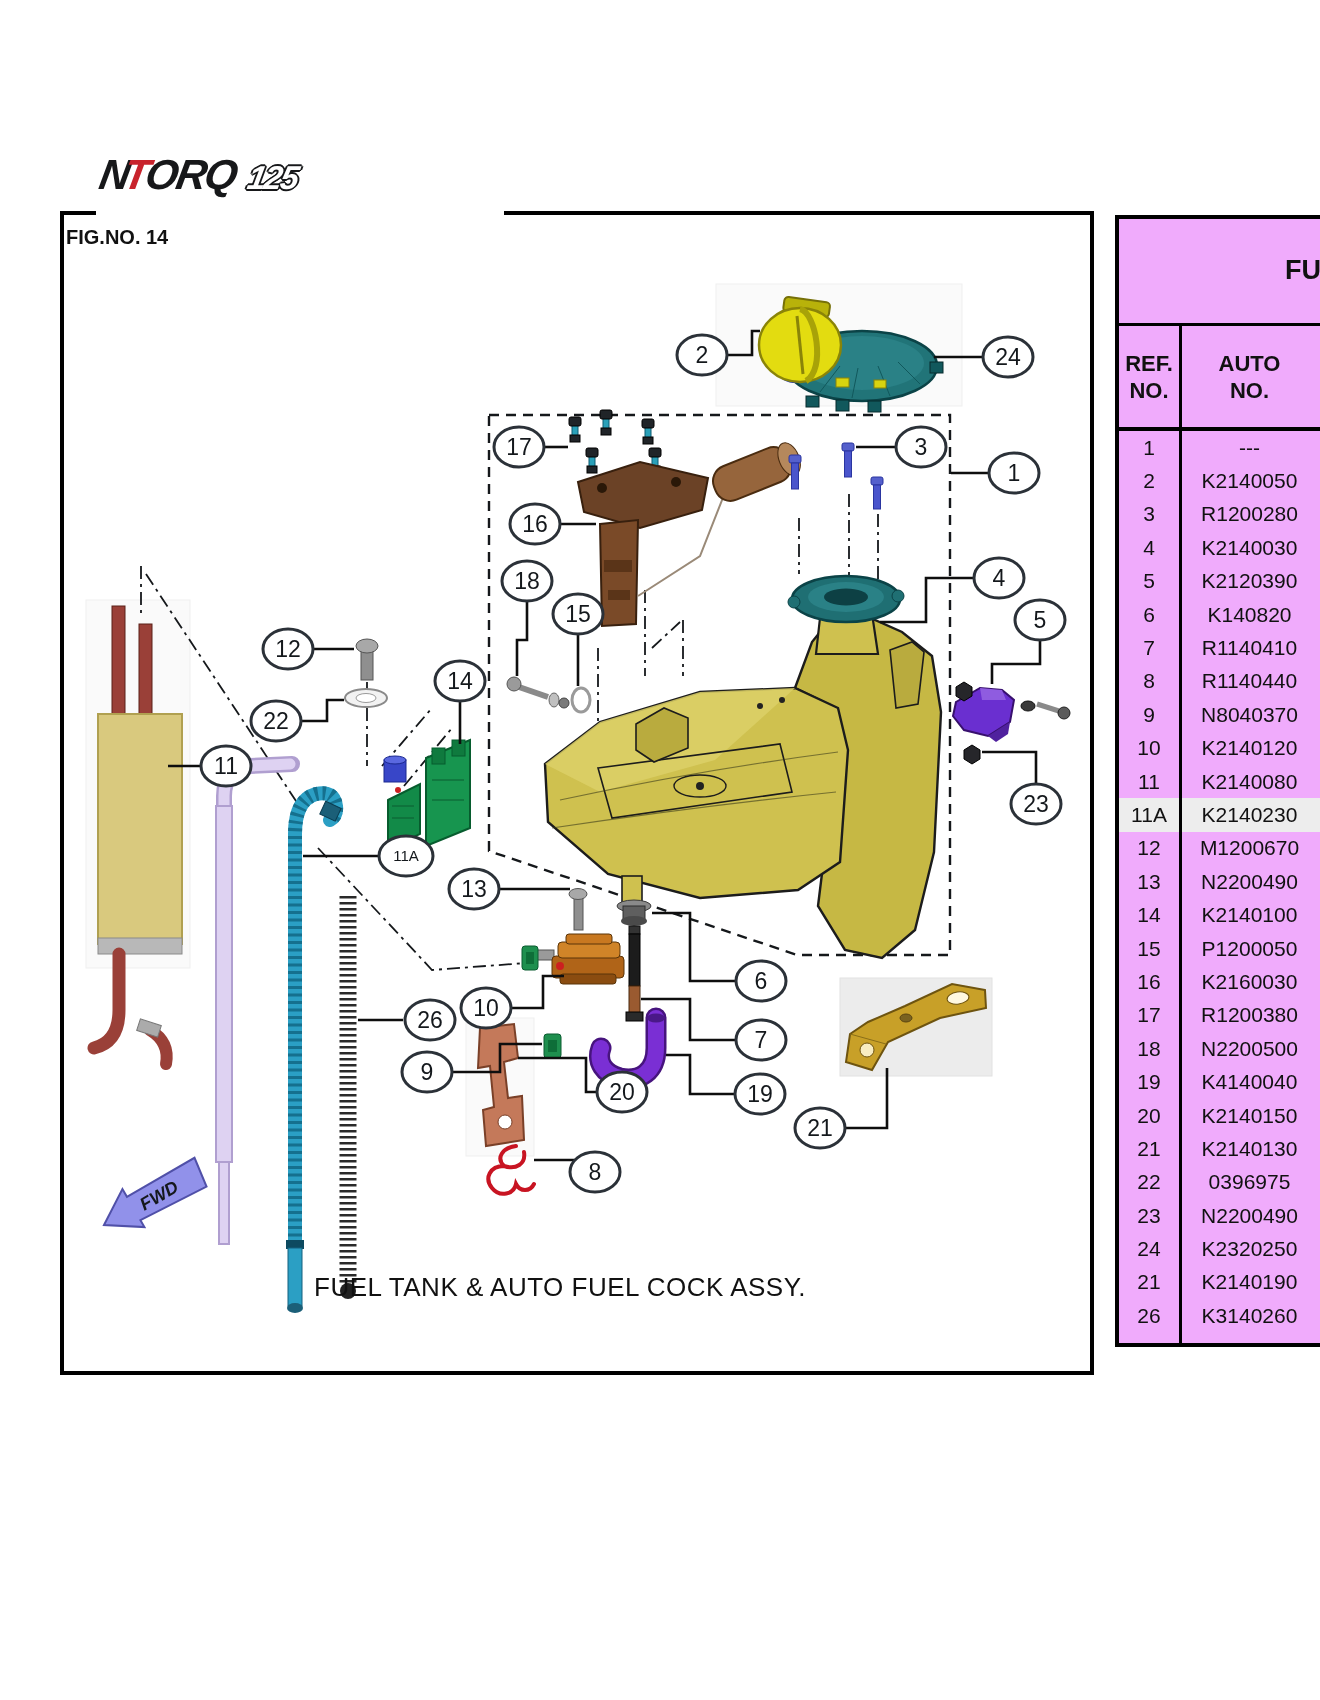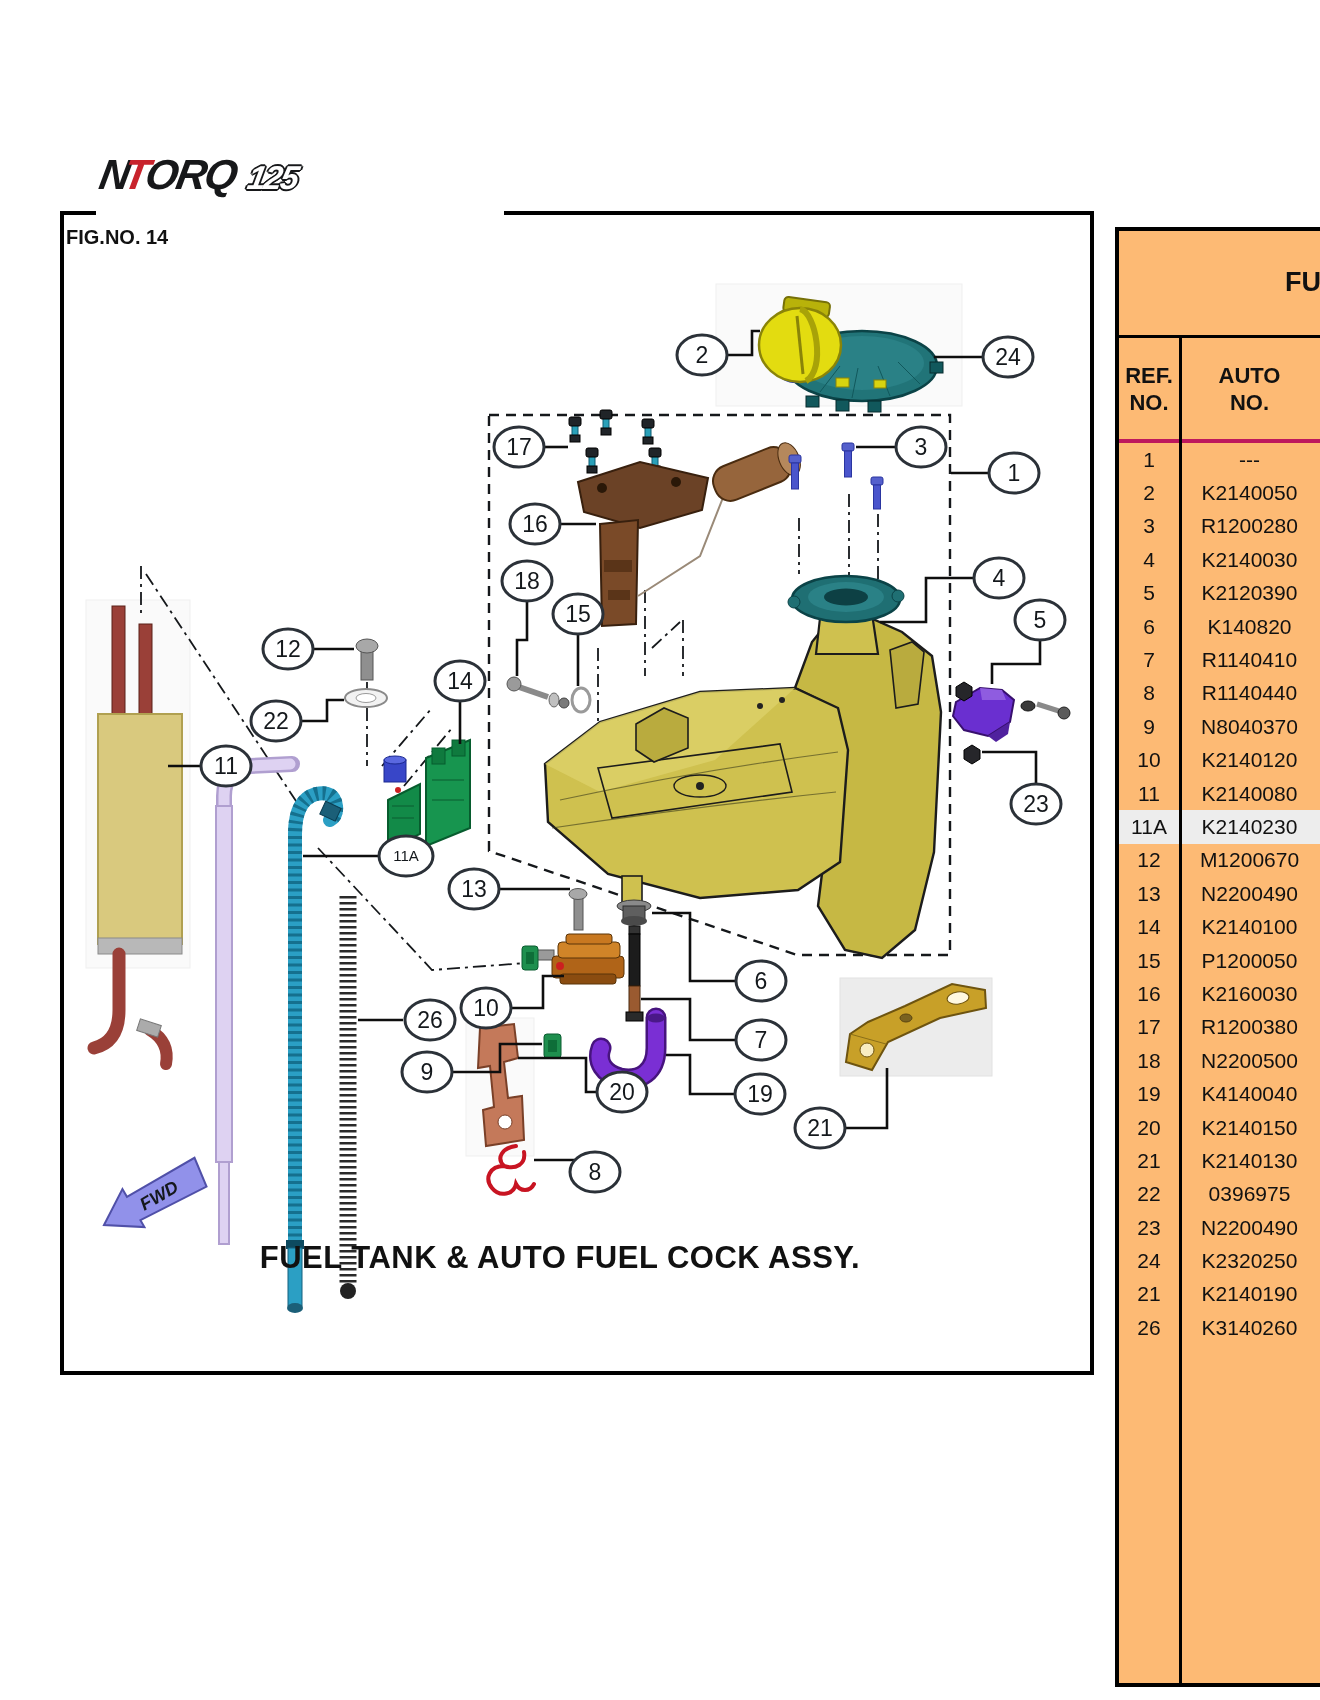--- a/index.html
+++ b/index.html
@@ -6,28 +6,28 @@
   body{width:1320px;height:1700px;position:relative;font-family:"Liberation Sans",sans-serif;overflow:hidden;color:#111}
   
   #logo{position:absolute;left:100px;top:154px;font-size:42px;line-height:1;letter-spacing:-2px;z-index:6;white-space:nowrap}
   .lg{font-style:italic;font-weight:bold;display:inline-block;transform:skewX(-10deg)}
   .lg-n,.lg-orq{color:#17181a}
   .lg-t{color:#c8232c;margin-left:-4px;margin-right:-2px}
   .lg-num{font-size:33px;color:#fff;margin-left:12px;
     text-shadow:2px 0 #17181a,-2px 0 #17181a,0 2px #17181a,0 -2px #17181a,1px 1px #17181a,-1px -1px #17181a,1px -1px #17181a,-1px 1px #17181a}
   #logo-patch{position:absolute;left:96px;top:206px;width:408px;height:13px;background:#fff;z-index:5}
   #figlabel{position:absolute;left:66px;top:226px;font-size:20px;font-weight:bold;z-index:6}
-  #dtitle{position:absolute;left:560px;top:1240px;transform:translateX(-50%);font-size:31px;font-weight:bold;white-space:nowrap;z-index:6;letter-spacing:.5px}
+  #dtitle{position:absolute;left:560px;top:1272px;transform:translateX(-50%);font-size:26px;font-weight:normal;white-space:nowrap;z-index:6;letter-spacing:.5px}
   
   #diagbox{position:absolute;left:60px;top:211px;width:1034px;height:1164px;border:4px solid #000;box-sizing:border-box;z-index:1}
   
-  #ptable{position:absolute;left:1115px;top:227px;width:205px;height:1460px;border-top:4px solid #000;border-left:4px solid #000;border-bottom:4px solid #000;box-sizing:border-box;z-index:4;background:#fdba74}
+  #ptable{position:absolute;left:1115px;top:215px;width:205px;height:1132px;border-top:4px solid #000;border-left:4px solid #000;border-bottom:4px solid #000;box-sizing:border-box;z-index:4;background:#f0abfc}
   .t-title{height:104px;border-bottom:3px solid #000;position:relative}
   .t-title span{position:absolute;left:166px;top:36px;font-weight:bold;font-size:27px}
-  .t-head{height:101px;border-bottom:4px solid #be185d;display:flex}
+  .t-head{height:101px;border-bottom:4px solid #000000;display:flex}
   .t-head .hcell{display:flex;flex-direction:column;justify-content:center;text-align:center;font-weight:bold;font-size:22px;line-height:27px}
   .c-ref{width:60px}
   .c-part{flex:1}
   .t-divider{position:absolute;left:60px;top:107px;bottom:0;width:3px;background:#000}
   #rows{position:relative}
   .t-row{height:33.4px;display:flex;align-items:center;font-size:21px}
   .t-row .c-ref{text-align:center}
   .t-row .c-part{text-align:center}
   .t-row.hl{background:var(--c-hl,#ededed)}
   

